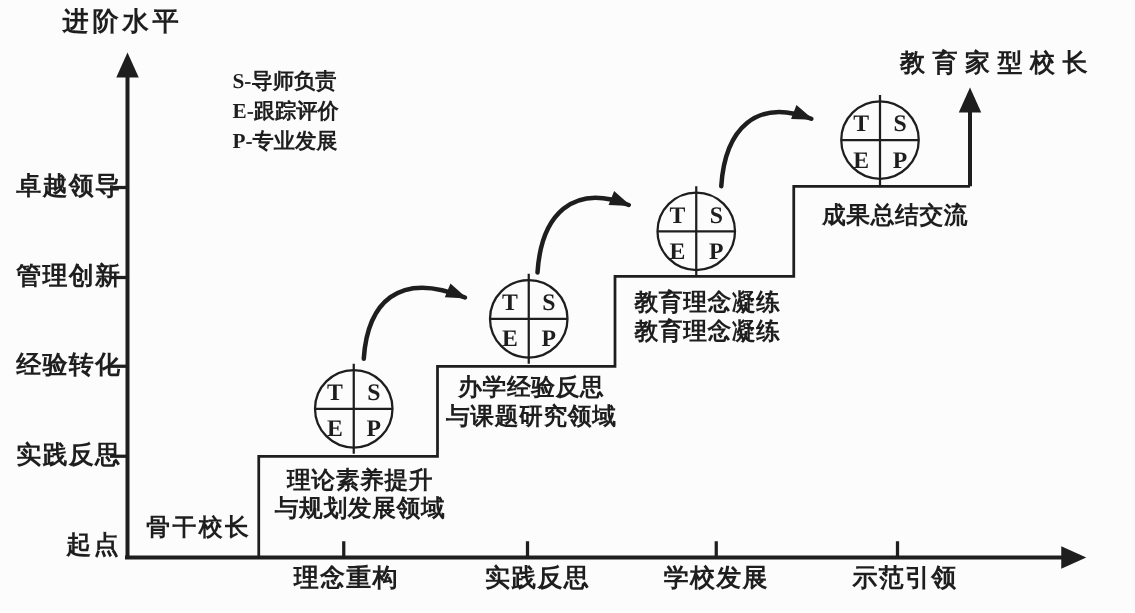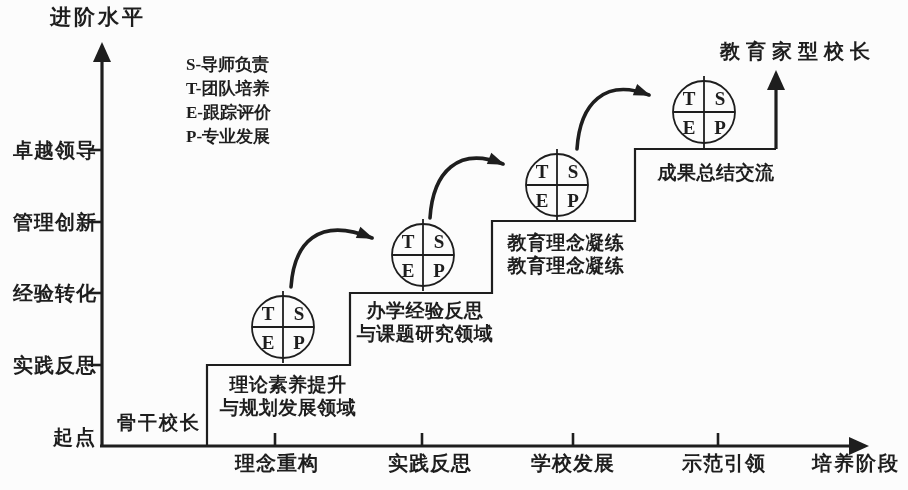--- a/index.html
+++ b/index.html
@@ -116,30 +116,28 @@
   <div class="lbl y-title">进阶水平</div>
 
   <div class="lbl ytick yt0">卓越领导</div>
   <div class="lbl ytick yt1">管理创新</div>
   <div class="lbl ytick yt2">经验转化</div>
   <div class="lbl ytick yt3">实践反思</div>
   <div class="lbl ytick yt4">起点</div>
 
   <div class="lbl legend">
     <div>S-导师负责</div>
-    <div>T-团队培养</div>
     <div>E-跟踪评价</div>
     <div>P-专业发展</div>
   </div>
 
   <div class="lbl xtick xt1">实践反思</div>
   <div class="lbl xtick xt0">理念重构</div>
   <div class="lbl xtick xt2">学校发展</div>
   <div class="lbl xtick xt3">示范引领</div>
-  <div class="lbl x-title">培养阶段</div>
 
   <div class="lbl start-lbl">骨干校长</div>
   <div class="lbl end-lbl">教育家型校长</div>
 
   <div class="lbl steplbl sl0">
     <div>理论素养提升</div>
     <div>与规划发展领域</div>
   </div>
   <div class="lbl steplbl sl1">
     <div>办学经验反思</div>

